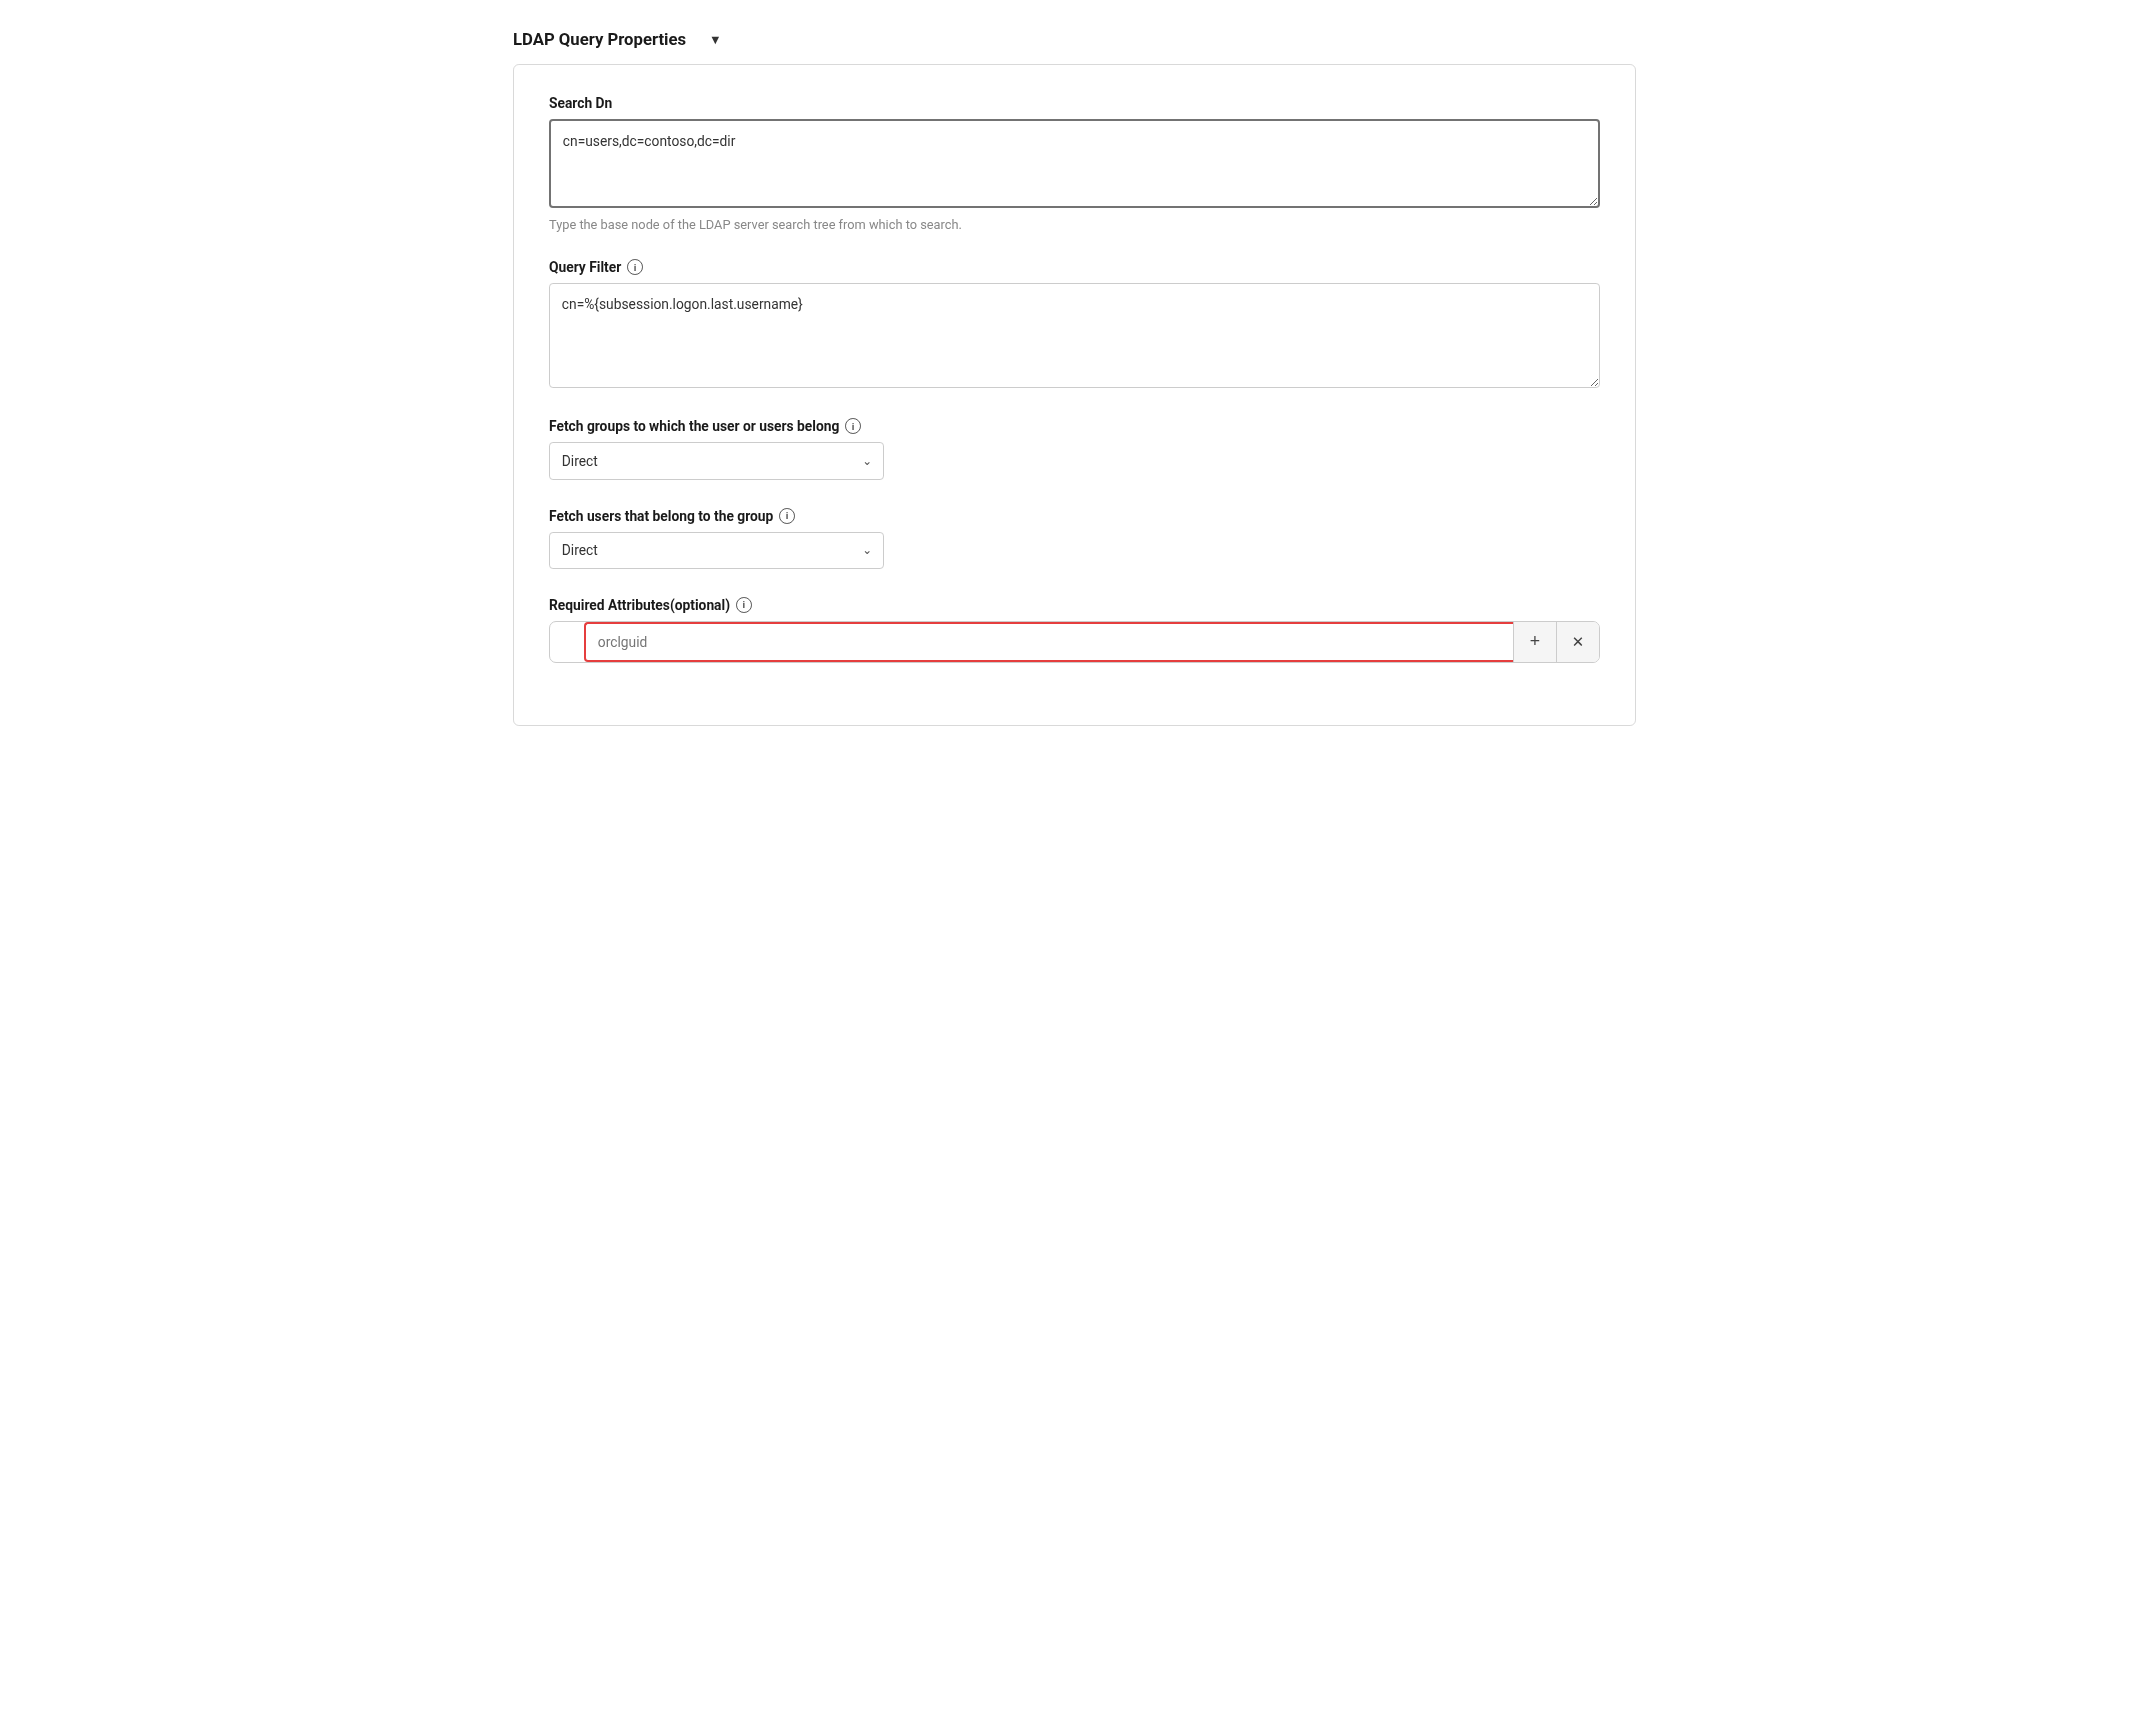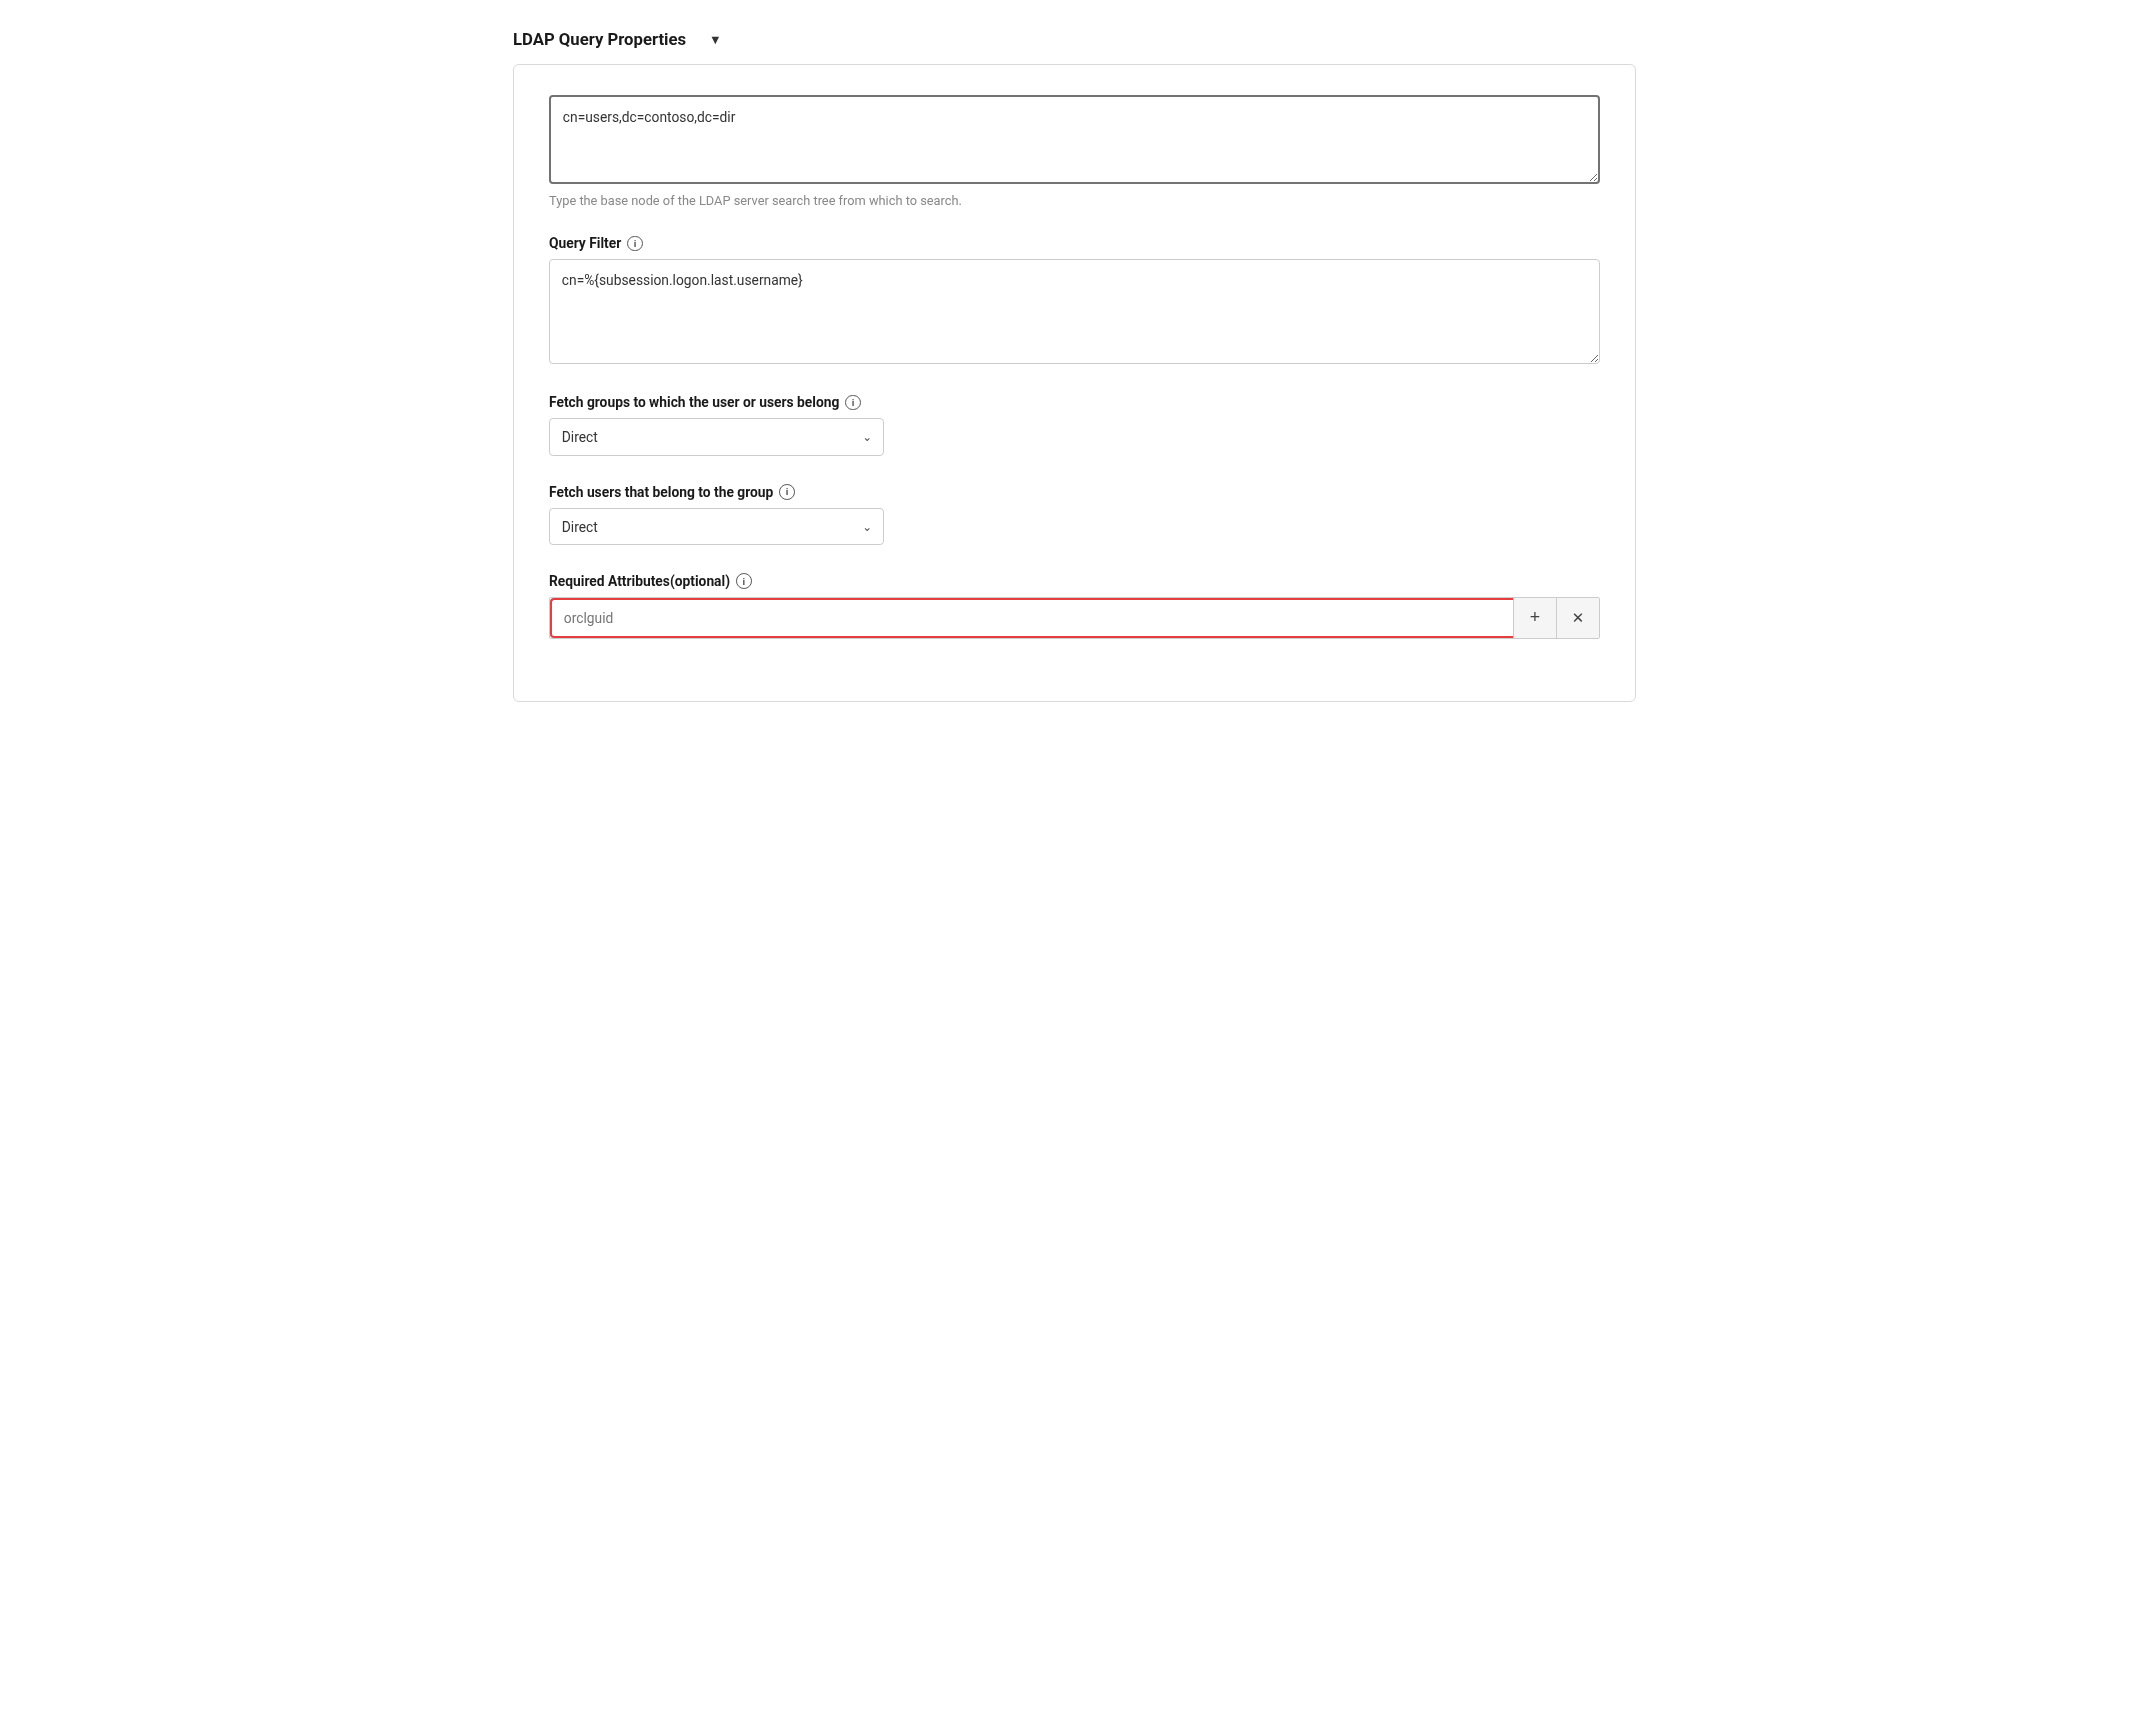--- a/index.html
+++ b/index.html
@@ -153,20 +153,23 @@
 <div class="page-container">
 
   <div class="section-header">
     <span class="section-title">LDAP Query Properties</span>
     <span class="chevron-icon">▼</span>
   </div>
 
   <div class="card">
 
     <div class="field-group">
+      <div class="field-label">
+        <span>Search Dn</span>
+      </div>
       <textarea class="textarea-field highlighted" rows="3" style="">cn=users,dc=contoso,dc=dir</textarea>
       <div class="field-hint">Type the base node of the LDAP server search tree from which to search.</div>
     </div>
 
     <div class="field-group">
       <div class="field-label">
         <span>Query Filter</span>
         <span class="info-icon">i</span>
       </div>
       <textarea class="textarea-field" rows="4" style="">cn=%{subsession.logon.last.username}</textarea>
@@ -200,21 +203,21 @@
         </select>
         <span class="select-chevron">⌄</span>
       </div>
     </div>
 
     <div class="field-group">
       <div class="field-label">
         <span>Required Attributes(optional)</span>
         <span class="info-icon">i</span>
       </div>
-      <div style="display:flex; align-items:stretch; border:1px solid #ccc; border-radius:2px; overflow:hidden; background:#fff;">
+      <div style="display:flex; align-items:stretch; border:1px solid #ccc; border-radius:7px; overflow:hidden; background:#fff;padding-left:34px;">
         <input type="text" style="flex: 1 1 0%; border-top: 2px solid rgb(229, 62, 62); border-bottom: 2px solid rgb(229, 62, 62); border-left: 2px solid rgb(229, 62, 62); border-image: initial; border-right: none; border-radius: 3.9px 0px 0px 3.9px; padding: 9.9px 11.8px; font-size: 13.8px; font-family: inherit; color: rgb(153, 153, 153); outline: none; background: rgb(255, 255, 255);" value="" placeholder="orclguid">
         <button class="btn-add" style="width:43px; background:#f5f5f5; border:none; border-left:1px solid #ccc; cursor:pointer; font-size:17.7px; color:#444; display:flex; align-items:center; justify-content:center;">+</button>
         <button class="btn-remove" style="width:43px; background:#f5f5f5; border:none; border-left:1px solid #ccc; cursor:pointer; font-size:14.8px; color:#444; display:flex; align-items:center; justify-content:center;">✕</button>
       </div>
     </div>
 
   </div>
 </div>
 
 

